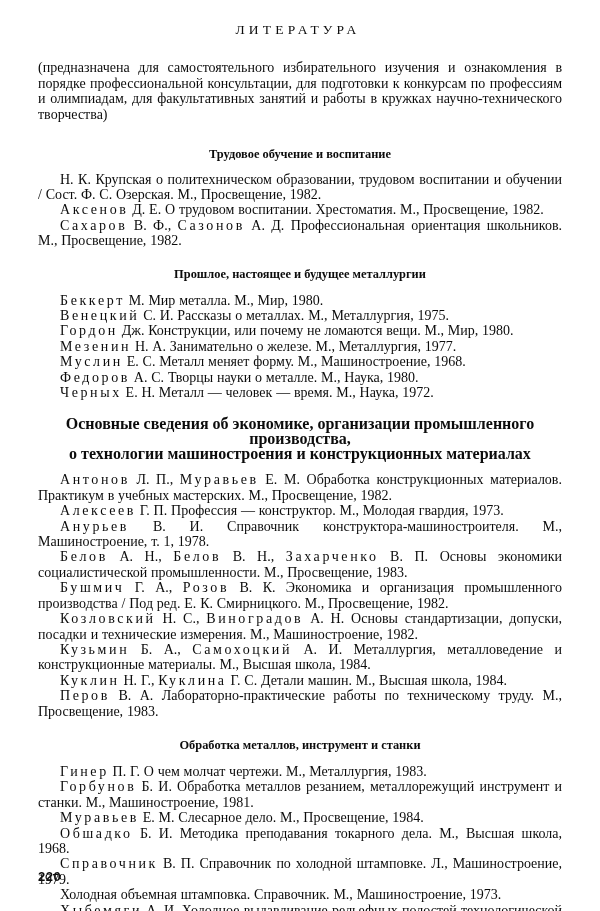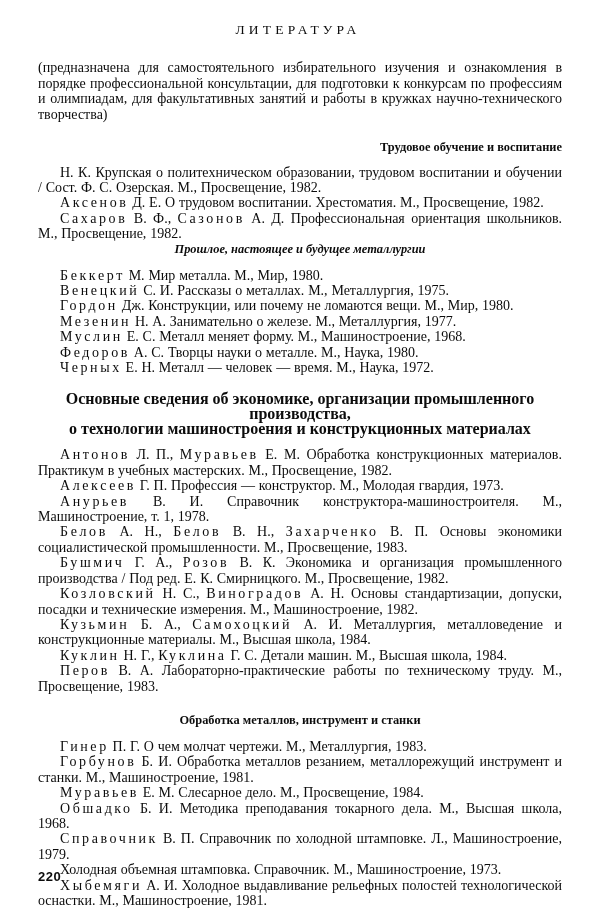--- a/index.html
+++ b/index.html
@@ -48,22 +48,22 @@
   
   .section-head {
     text-align: center;
     font-weight: bold;
     font-size: 12.4px;
     line-height: 15px;
     margin: 0;
     padding: 0;
   }
   .section-head.two-line { font-size: 16px; }
-  .sh-gap-1 { margin-top: 17px; margin-bottom: 10px; text-align: right; }
-  .sh-gap-2 { margin-bottom: 11px; font-style: italic; }
+  .sh-gap-1 { margin-top: 24px; margin-bottom: 10px; }
+  .sh-gap-2 { margin-top: 18px; margin-bottom: 11px; }
   .sh-gap-3 { margin-top: 16px; margin-bottom: 11px; }
   .sh-gap-4 { margin-top: 19px; margin-bottom: 11px; }
 
   
   .biblio {
     margin: 0;
     padding: 0;
     list-style: none;
   }
   .entry {

